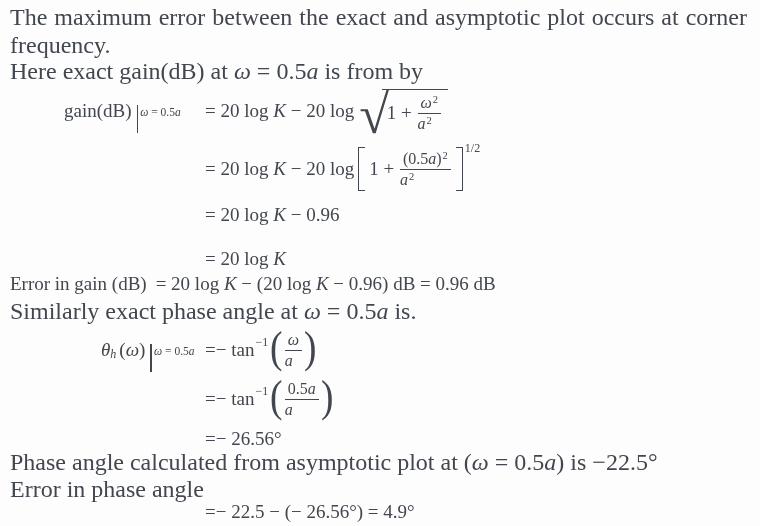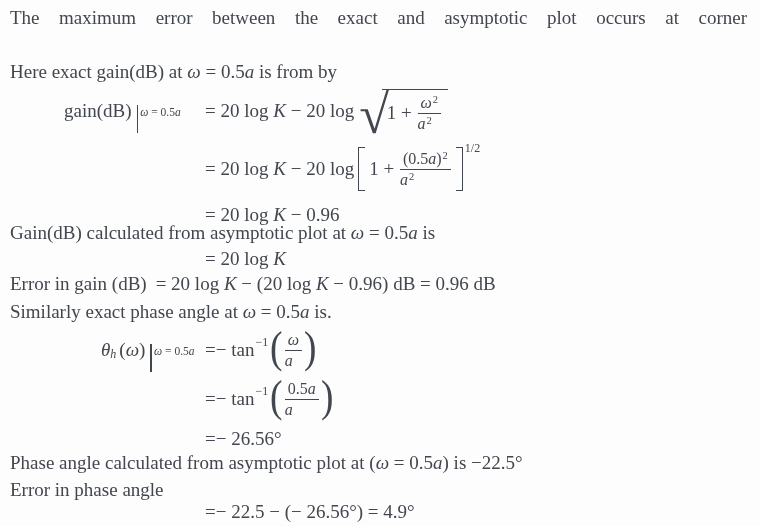--- a/index.html
+++ b/index.html
@@ -2,21 +2,21 @@
 <html><head>
 <meta charset="utf-8">
 <style>
   html,body{margin:0;padding:0;background:#fdfdfd;}
   .page{
     position:relative;width:760px;height:526px;overflow:hidden;
     background:#fdfdfd;color:#42464e;
     font-family:"Liberation Serif","DejaVu Serif",serif;
   }
   .abs{position:absolute;}
-  .tline{font-size:19px;line-height:25px;white-space:nowrap;}
+  .tline{font-size:24px;line-height:25px;white-space:nowrap;}
   .tline span{white-space:pre;}
   .just{white-space:normal;text-align:justify;text-align-last:justify;}
   .it{font-style:italic;}
   .eqrow{display:flex;align-items:center;font-size:19px;white-space:pre;}
   .eqrow span{white-space:pre;}
   .lhsbox{display:inline-flex;align-items:center;justify-content:flex-start;flex:none;}
   
   .eval{display:inline-flex;flex-direction:row;align-items:flex-start;margin:16px 0 0 5px;}
   .eval .bar{width:1.6px;height:28px;background:currentColor;}
   .eval .esub{font-size:11.5px;line-height:13px;margin:1px 0 0 2px;white-space:pre;}
@@ -42,20 +42,21 @@
   .fsup{font-size:12px;position:relative;top:-8px;margin:0 1px;}
   .gap8{margin-right:9px;}
 </style>
 </head>
 <body>
 
 <div class="page">
 
   <div class="abs tline just" style="left:10px;top:5px;right:13px;">The maximum error between the exact and asymptotic plot occurs at corner</div>
 
+  <div class="abs tline" style="left:10px;top:33px;">frequency.</div>
 
   <div class="abs tline" style="left:10px;top:59px;">
     <span>Here exact gain(dB) at </span><span class="it">ω</span><span> = 0.5</span><span class="it">a</span><span> is from by</span>
   </div>
 
   <div class="abs eqrow" style="left:64px;top:82px;height:58px;">
     <span class="lhsbox" style="width:141px;">
       <span>gain(dB)</span>
       <span class="eval">
         <span class="bar"></span>
@@ -88,23 +89,20 @@
       </span>
       <span class="rbr"></span>
       <span class="bexp">1/2</span>
     </span>
   </div>
 
   <div class="abs eqrow" style="left:205px;top:203px;height:24px;">
     <span>= 20 log </span><span class="it">K</span><span> − 0.96</span>
   </div>
 
-  <div class="abs tline" style="left:10px;top:220px;">
-    <span>Gain(dB) calculated from asymptotic plot at </span><span class="it">ω</span><span> = 0.5</span><span class="it">a</span><span> is</span>
-  </div>
 
   <div class="abs eqrow" style="left:205px;top:247px;height:24px;">
     <span>= 20 log </span><span class="it">K</span>
   </div>
 
   <div class="abs eqrow" style="left:10px;top:272px;height:24px;">
     <span class="gap8">Error in gain (dB)</span>
     <span>= 20 log </span><span class="it">K</span><span> − (20 log </span><span class="it">K</span><span> − 0.96) dB = 0.96 dB</span>
   </div>
 

